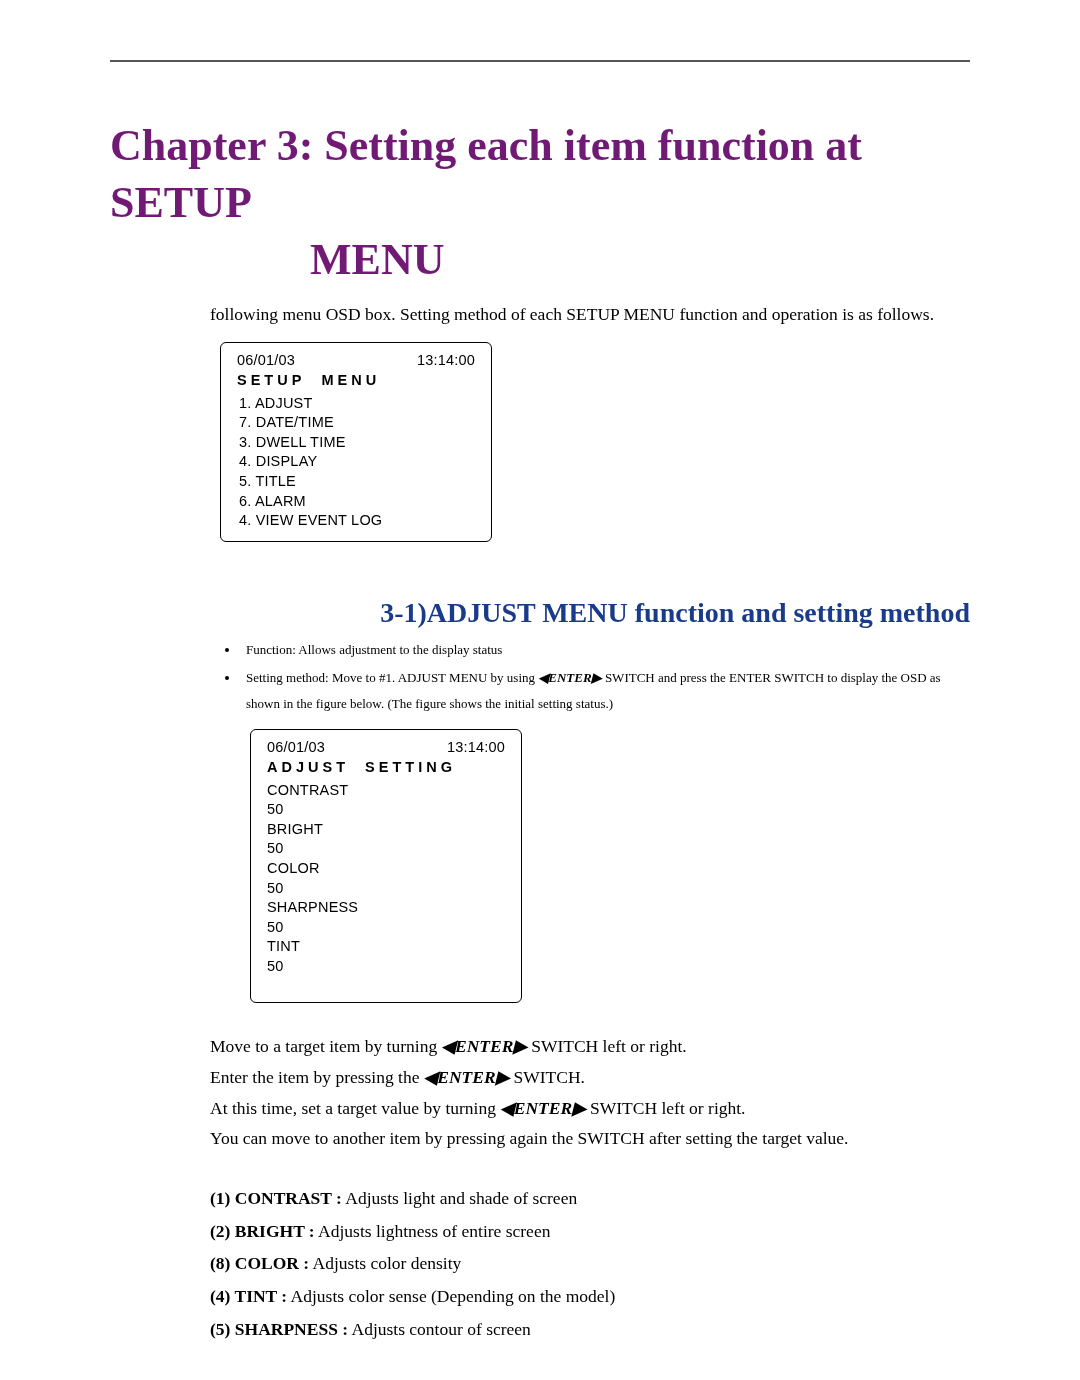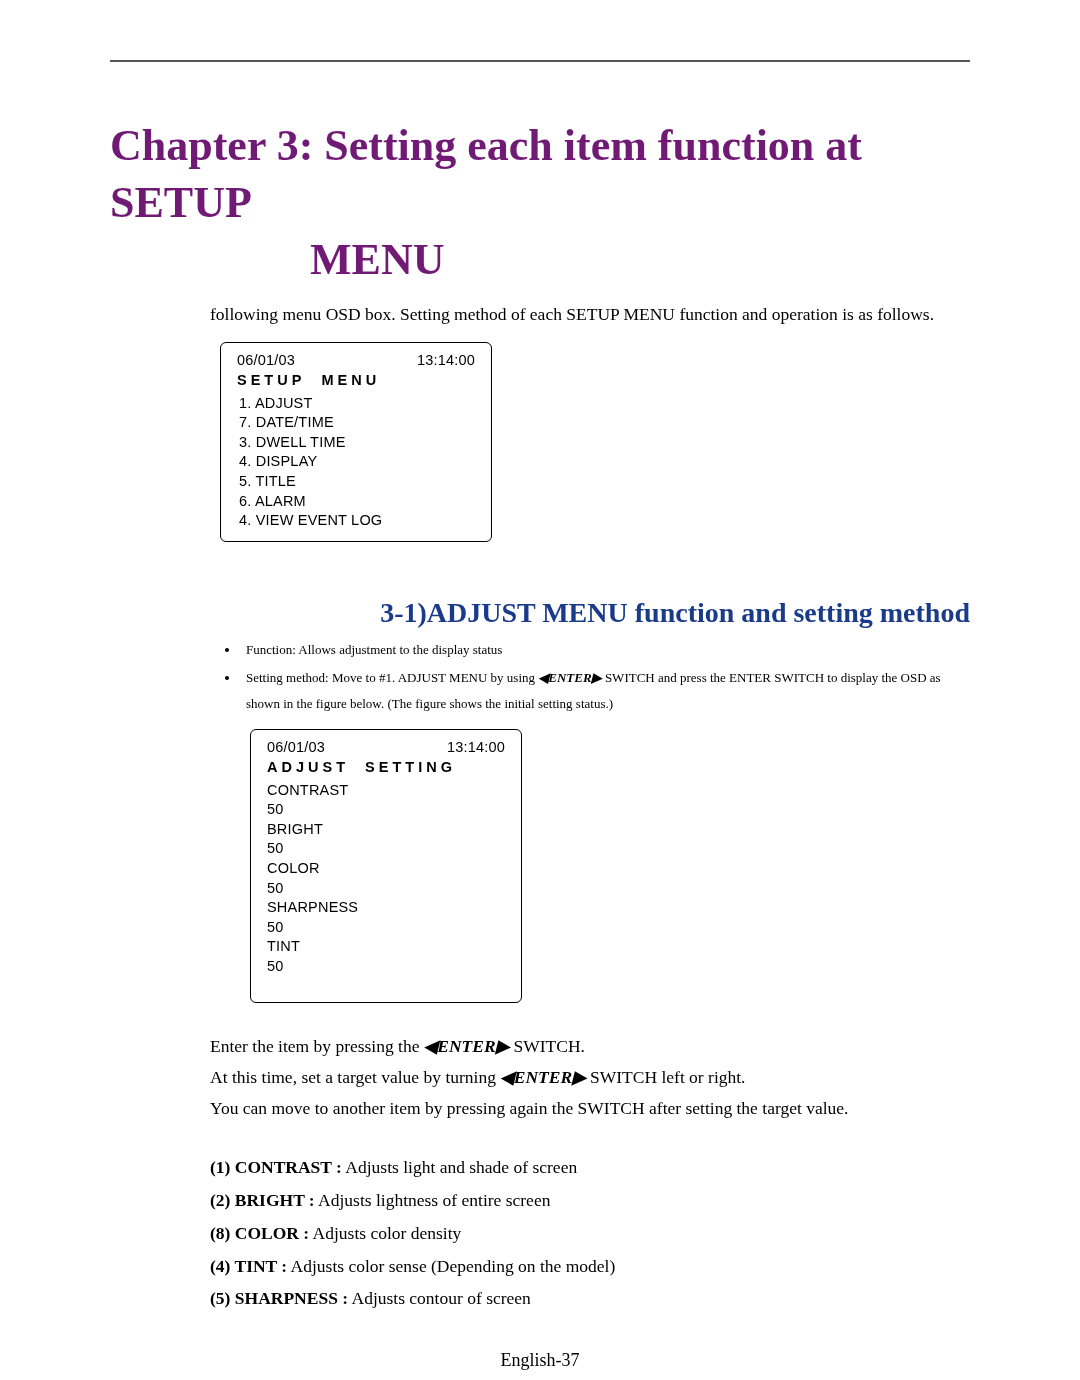--- a/index.html
+++ b/index.html
@@ -182,20 +182,23 @@
         </div>
       <div class="osd-row">
           <span class="lab">TINT</span>
           <span>50</span>
         </div>
     </div>
   </div>
 
   <div class="para-block">
     <div>
+      <span>Move to a target item by turning </span><span class="enter-sym">◀ENTER▶</span><span> SWITCH left or right.</span>
+    </div>
+    <div>
       <span>Enter the item by pressing the </span><span class="enter-sym">◀ENTER▶</span><span> SWITCH.</span>
     </div>
     <div>
       <span>At this time, set a target value by turning </span><span class="enter-sym">◀ENTER▶</span><span> SWITCH left or right.</span>
     </div>
     <div>You can move to another item by pressing again the SWITCH after setting the target value.</div>
   </div>
 
   <div class="defs">
     <div class="d"><b>(1) CONTRAST :</b><span> Adjusts light and shade of screen</span></div>

